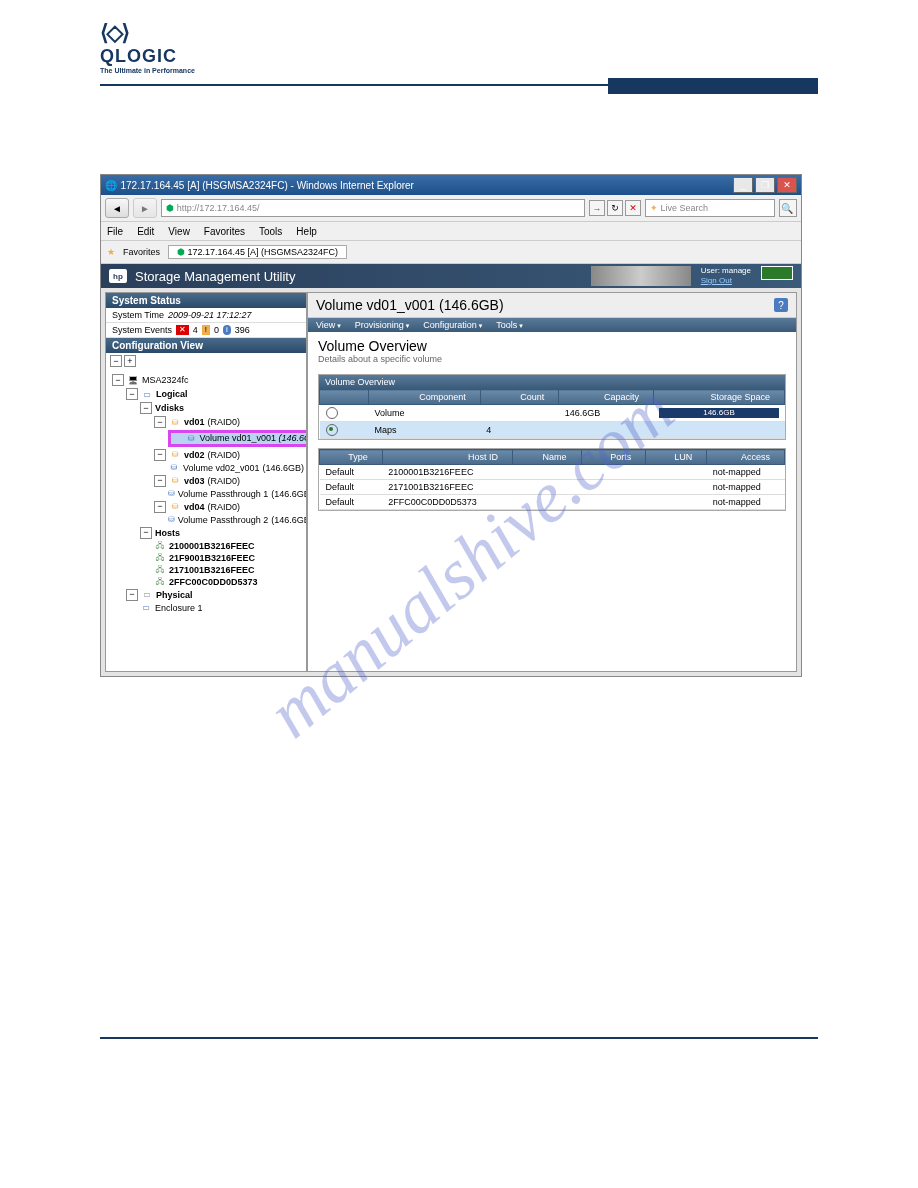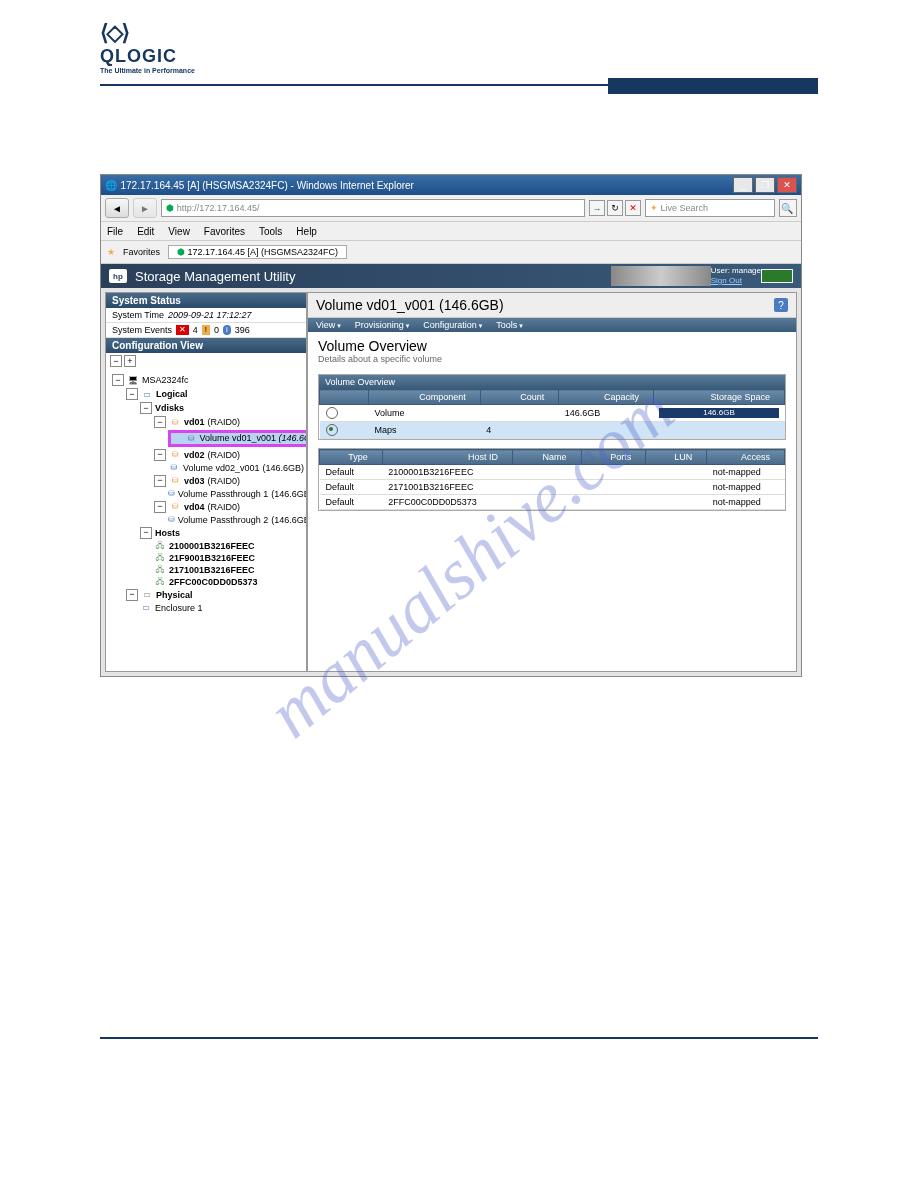--- a/index.html
+++ b/index.html
@@ -24,21 +24,21 @@
 .addr-icon{color:#0a5;margin-right:3px}
 .search-box{width:120px;background:#fff;border:1px solid #999;height:16px;display:flex;align-items:center;padding:0 4px;font-size:9px;color:#888}
 .mag{width:16px;height:16px;border:1px solid #999;display:flex;align-items:center;justify-content:center;background:#f5f5f5}
 .menubar{background:#f0f0f0;border-bottom:1px solid #ccc;height:18px;display:flex;align-items:center;padding:0 6px;gap:14px;font-size:10px}
 .menubar span{cursor:default}
 .fav-bar{background:#f0f0f0;border-bottom:1px solid #ccc;height:22px;display:flex;align-items:center;padding:0 6px;gap:8px;font-size:9px}
 .fav-star{color:#f0ad4e}
 .tab{border:1px solid #aaa;padding:1px 8px;background:#fff;font-size:9px}
 .hp-bar{background:linear-gradient(to right,#2a3f5a,#3a5a7a);color:#fff;height:24px;display:flex;align-items:center;padding:0 8px;font-size:13px}
 .hp-logo{width:18px;height:14px;background:#fff;color:#2a3f5a;font-size:8px;font-weight:bold;display:flex;align-items:center;justify-content:center;border-radius:2px;margin-right:8px}
-.hp-right{margin-left:auto;display:flex;align-items:center;}
+.hp-right{margin-left:auto;display:flex;gap:10px}
 .user-info{font-size:8px;line-height:1.2}
 .user-info a{color:#9cf;text-decoration:underline}
 .content-wrap{display:flex;background:#e4e4e4;padding:4px;min-height:380px}
 .left-col{width:200px;background:#fff;border:1px solid #999;display:flex;flex-direction:column}
 .right-col{flex:1;background:#fff;border:1px solid #999;display:flex;flex-direction:column}
 .panel-head{background:linear-gradient(to bottom,#4a6a8a,#2a4a6a);color:#fff;font-size:10px;padding:2px 6px;font-weight:bold}
 .sys-row{font-size:9px;padding:2px 6px;border-bottom:1px solid #ddd;display:flex;gap:4px}
 .tree{font-size:9px;padding:4px 2px;flex:1;overflow:hidden}
 .tree-row{display:flex;align-items:center;gap:3px;padding:1px 0;white-space:nowrap}
 .tree-icon{width:12px;height:10px;display:inline-flex;align-items:center;justify-content:center;font-size:8px}

